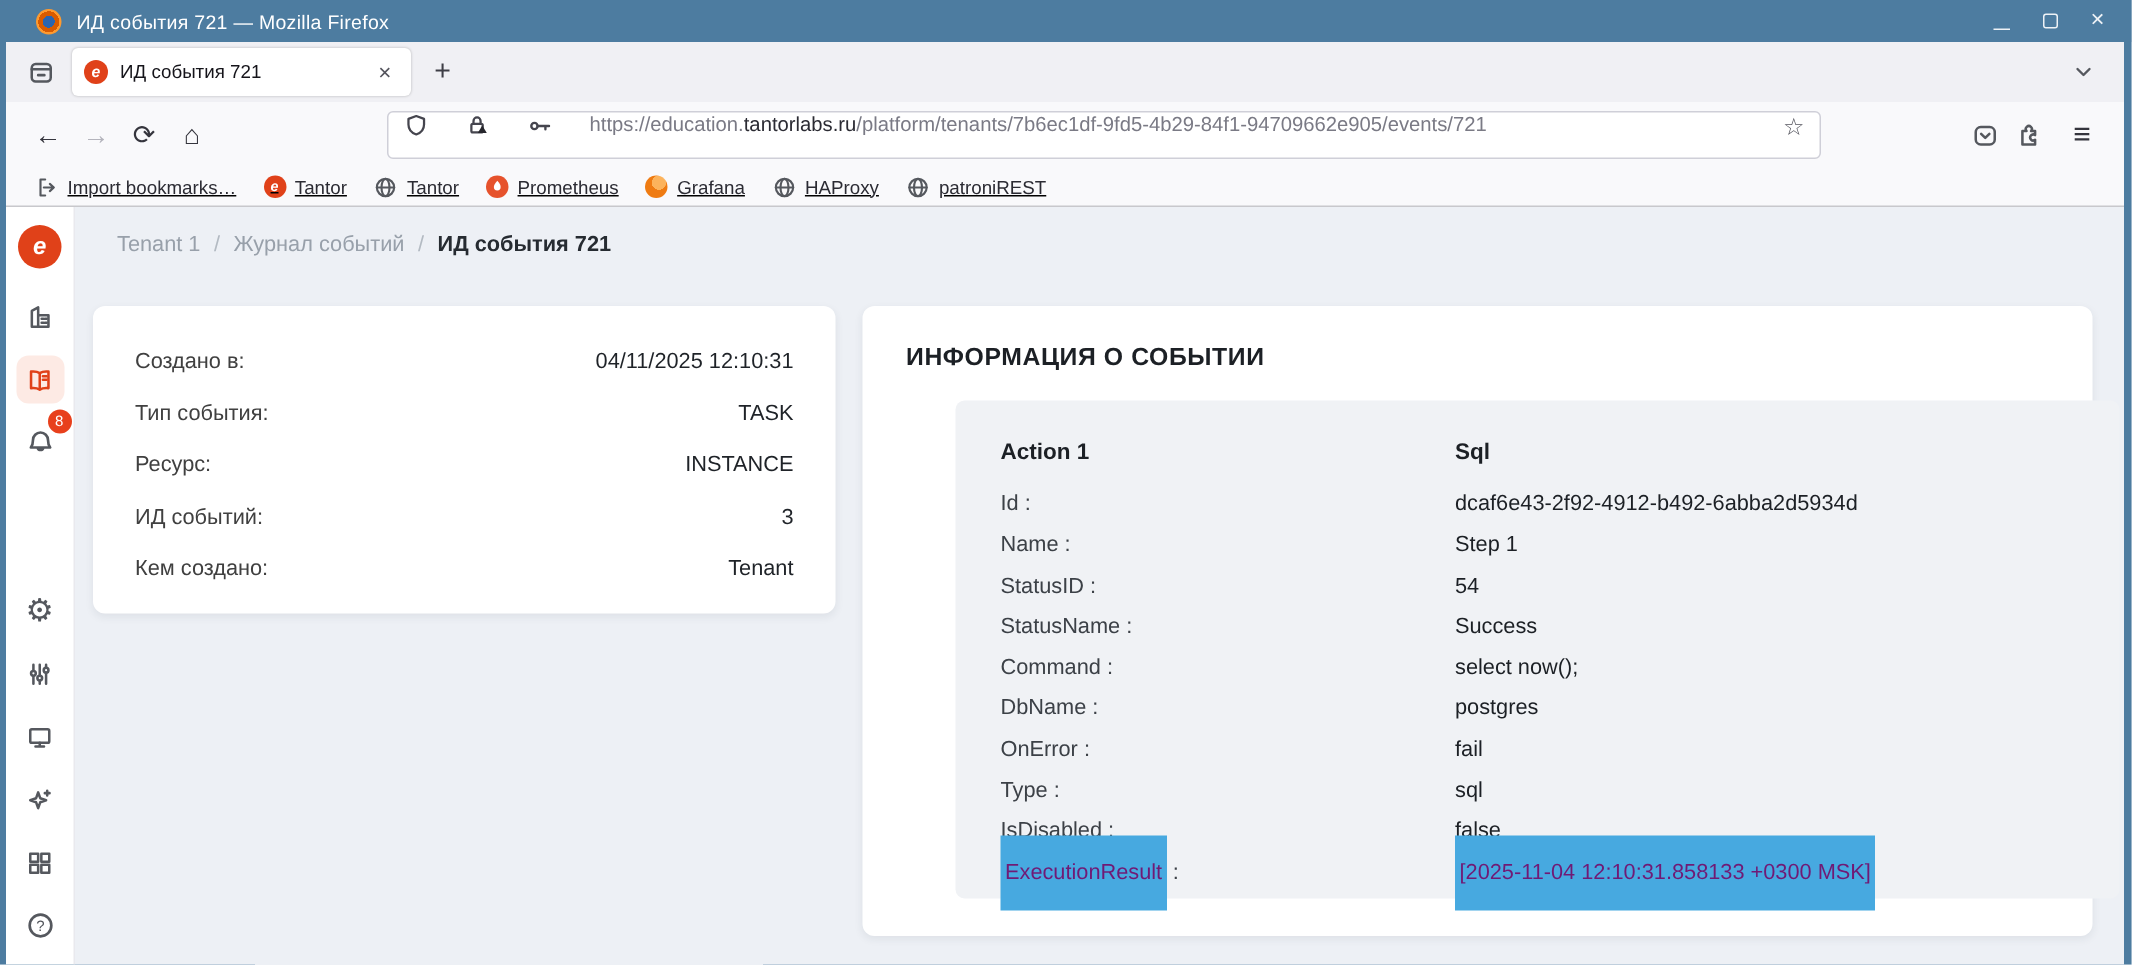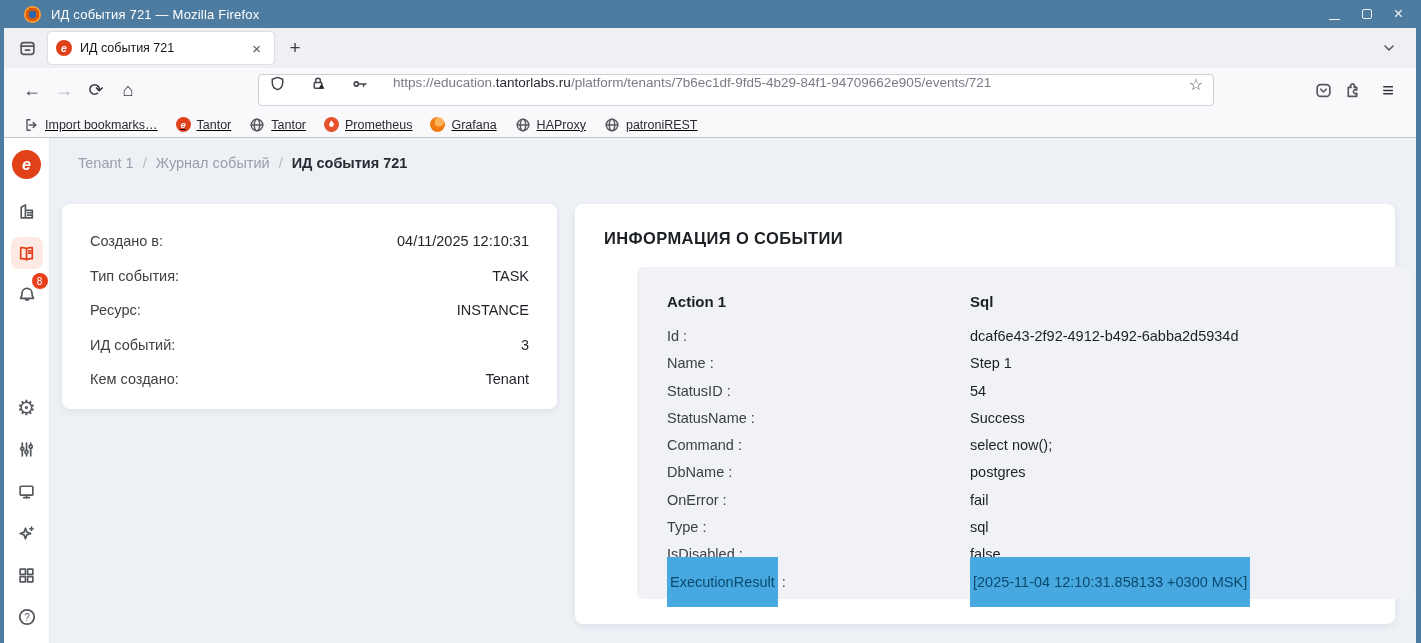--- a/index.html
+++ b/index.html
@@ -71,21 +71,21 @@
   .lrow .lbl { color:#404040; }
   .lrow .val { color:#1f2328;text-align:right; }
 
   .card-right { left:525px; top:66px; width:820px; height:420px; }
   .info-title { position:absolute; left:29px; top:25px; font-size:16.5px; font-weight:700; color:#1c2025; letter-spacing:.4px; }
   .info-box { position:absolute; left:22px; top:63px; width:776px; height:332px; background:#f0f2f5; border-radius:6px; padding:21px 30px 0;margin-left:40px; }
   .irow { display:grid; grid-template-columns:303px 1fr; height:27.3px; align-items:center; font-size:14.5px; }
   .irow.head { font-weight:700; font-size:15px; color:#1c2025; margin-bottom:7px; }
   .ilbl { color:#3c4147; white-space:nowrap; }
   .ival { color:#1c2025; white-space:nowrap; }
-  .sel { background:#47a9e0; color:#0c4a6e; padding:17px 3px; }
+  .sel { background:#47a9e0; color:#701a75; padding:17px 3px; }
 
   svg.i { stroke:#55585e; fill:none; stroke-width:1.6; stroke-linecap:round; stroke-linejoin:round; }
   svg.i.url { stroke:#45454e; }
 </style>
 </head>
 <body>
 
 <div class="titlebar">
   <span class="ff-logo"></span>
   <span class="wtitle">ИД события 721 — Mozilla Firefox</span>

